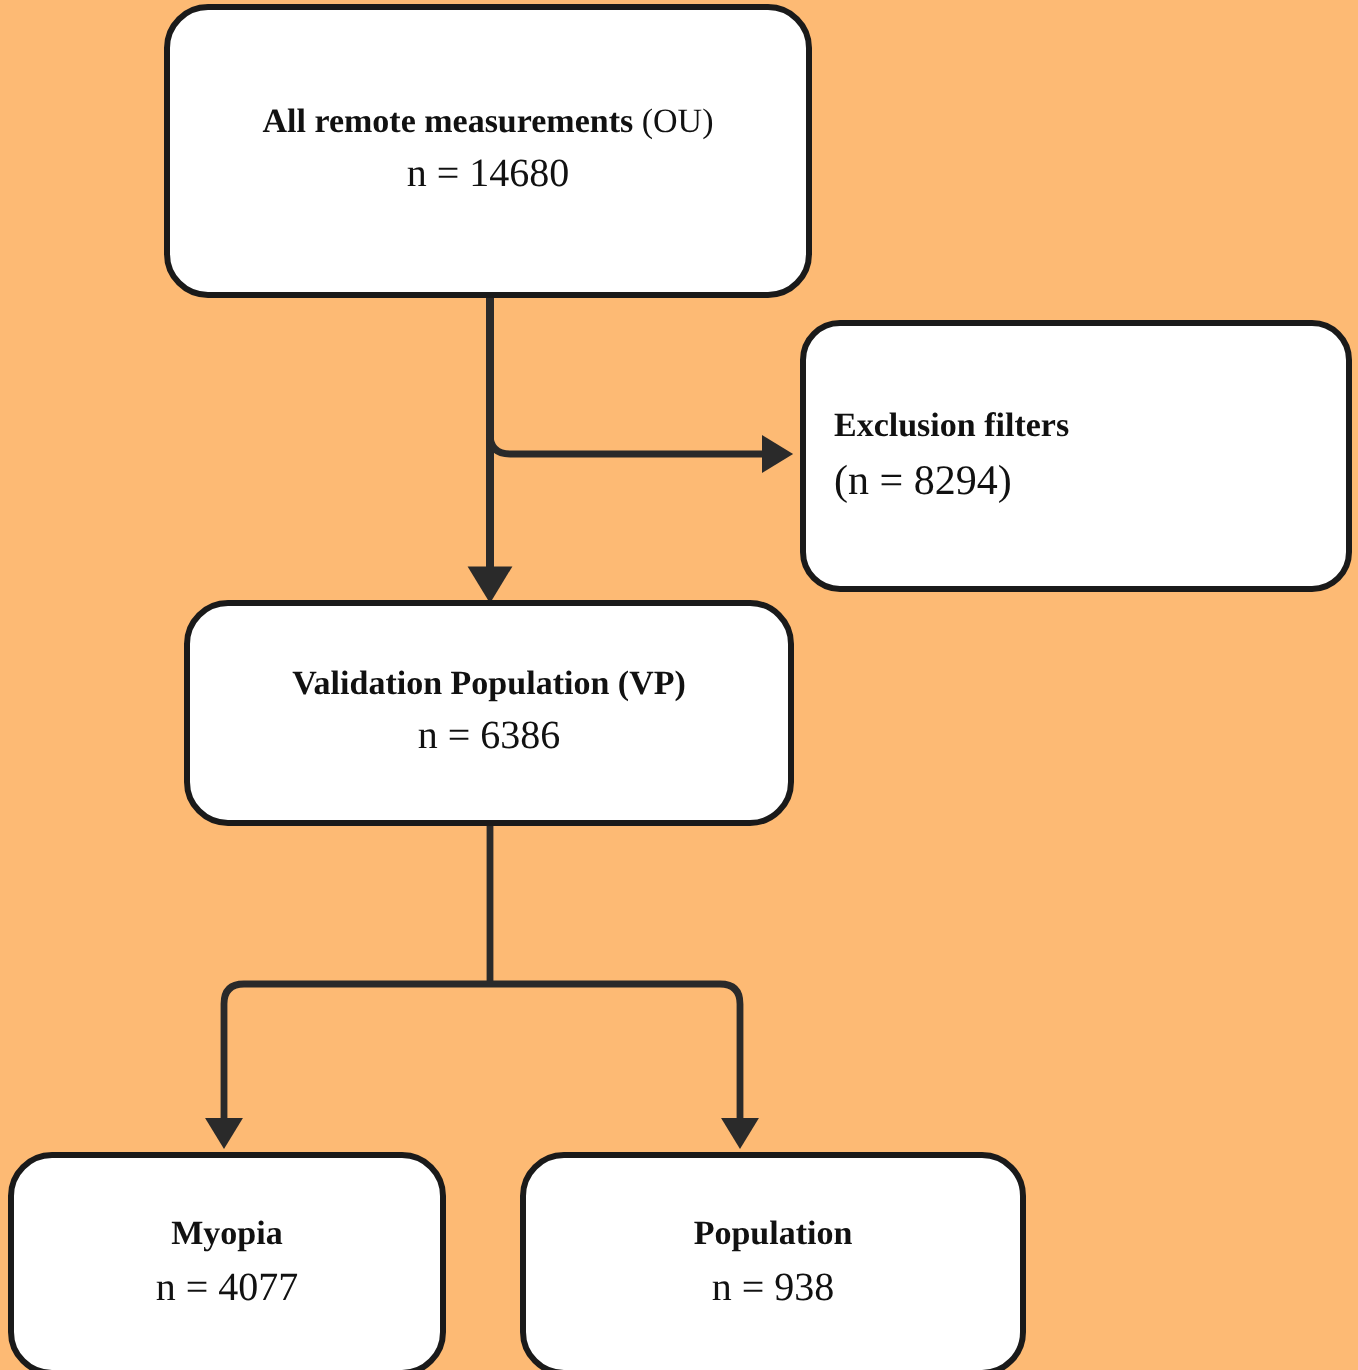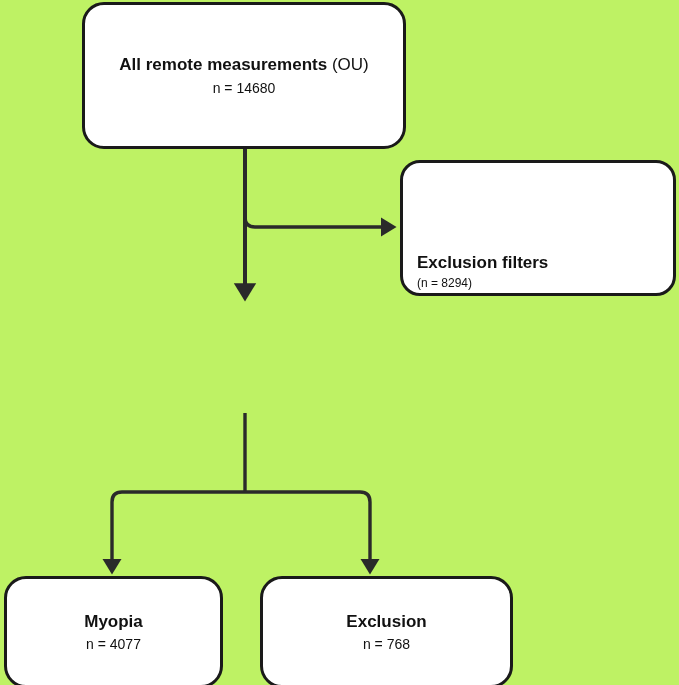--- a/index.html
+++ b/index.html
@@ -4,22 +4,22 @@
 <style>
   html, body {
     margin: 0;
     padding: 0;
     background: #ffffff;
   }
   #canvas {
     position: relative;
     width: 679px;
     height: 685px;
-    background: #bef264;
-    font-family: Liberation Sans, sans-serif;
+    background: #fdba74;
+    font-family: Liberation Serif, serif;
     overflow: hidden;
   }
   .flow-svg {
     position: absolute;
     left: 0;
     top: 0;
     width: 679px;
     height: 685px;
   }
   .node {
@@ -42,39 +42,39 @@
   }
   .line1 {
     font-size: 17px;
     line-height: 1.45;
     white-space: nowrap;
   }
   .line1 .bold {
     font-weight: bold;
   }
   .line2 {
-    font-size: 14px;
+    font-size: 20px;
     line-height: 1.45;
     white-space: nowrap;
   }
   .sub-line {
-    font-size: 12px;
+    font-size: 21px;
     line-height: 1.48;
     white-space: nowrap;
   }
   .title-bold {
     font-weight: bold;
     font-size: 17px;
     line-height: 1.48;
     white-space: nowrap;
   }
 
   
   #node-all       { left: 82px;  top: 2px;   width: 324px; height: 147px; }
-  #node-exclusion { left: 400px; top: 160px; width: 276px; height: 136px; border-radius: 20px; justify-content: flex-end; }
+  #node-exclusion { left: 400px; top: 160px; width: 276px; height: 136px; border-radius: 20px; }
   #node-vp        { left: 92px;  top: 300px; width: 305px; height: 113px; }
   #node-myopia    { left: 4px;   top: 576px; width: 219px; height: 112px; }
   #node-hyperopia { left: 260px; top: 576px; width: 253px; height: 112px; }
 </style>
 </head>
 <body>
 
 <div id="canvas">
 
   <svg class="flow-svg" viewBox="0 0 679 685">
@@ -100,28 +100,34 @@
       <span class="bold">All remote measurements</span><span> (OU)</span>
     </div>
     <div class="line2">n = 14680</div>
   </div>
 
   <div class="node left-align" id="node-exclusion">
     <div class="title-bold">Exclusion filters</div>
     <div class="sub-line">(n = 8294)</div>
   </div>
 
+  <div class="node" id="node-vp">
+    <div class="line1">
+      <span class="bold">Validation Population (VP)</span>
+    </div>
+    <div class="line2">n = 6386</div>
+  </div>
 
   <div class="node" id="node-myopia">
     <div class="line1">
       <span class="bold">Myopia</span>
     </div>
     <div class="line2">n = 4077</div>
   </div>
 
   <div class="node" id="node-hyperopia">
     <div class="line1">
-      <span class="bold">Exclusion</span>
+      <span class="bold">Population</span>
     </div>
-    <div class="line2">n = 768</div>
+    <div class="line2">n = 938</div>
   </div>
 
 </div>
 
 </body></html>

